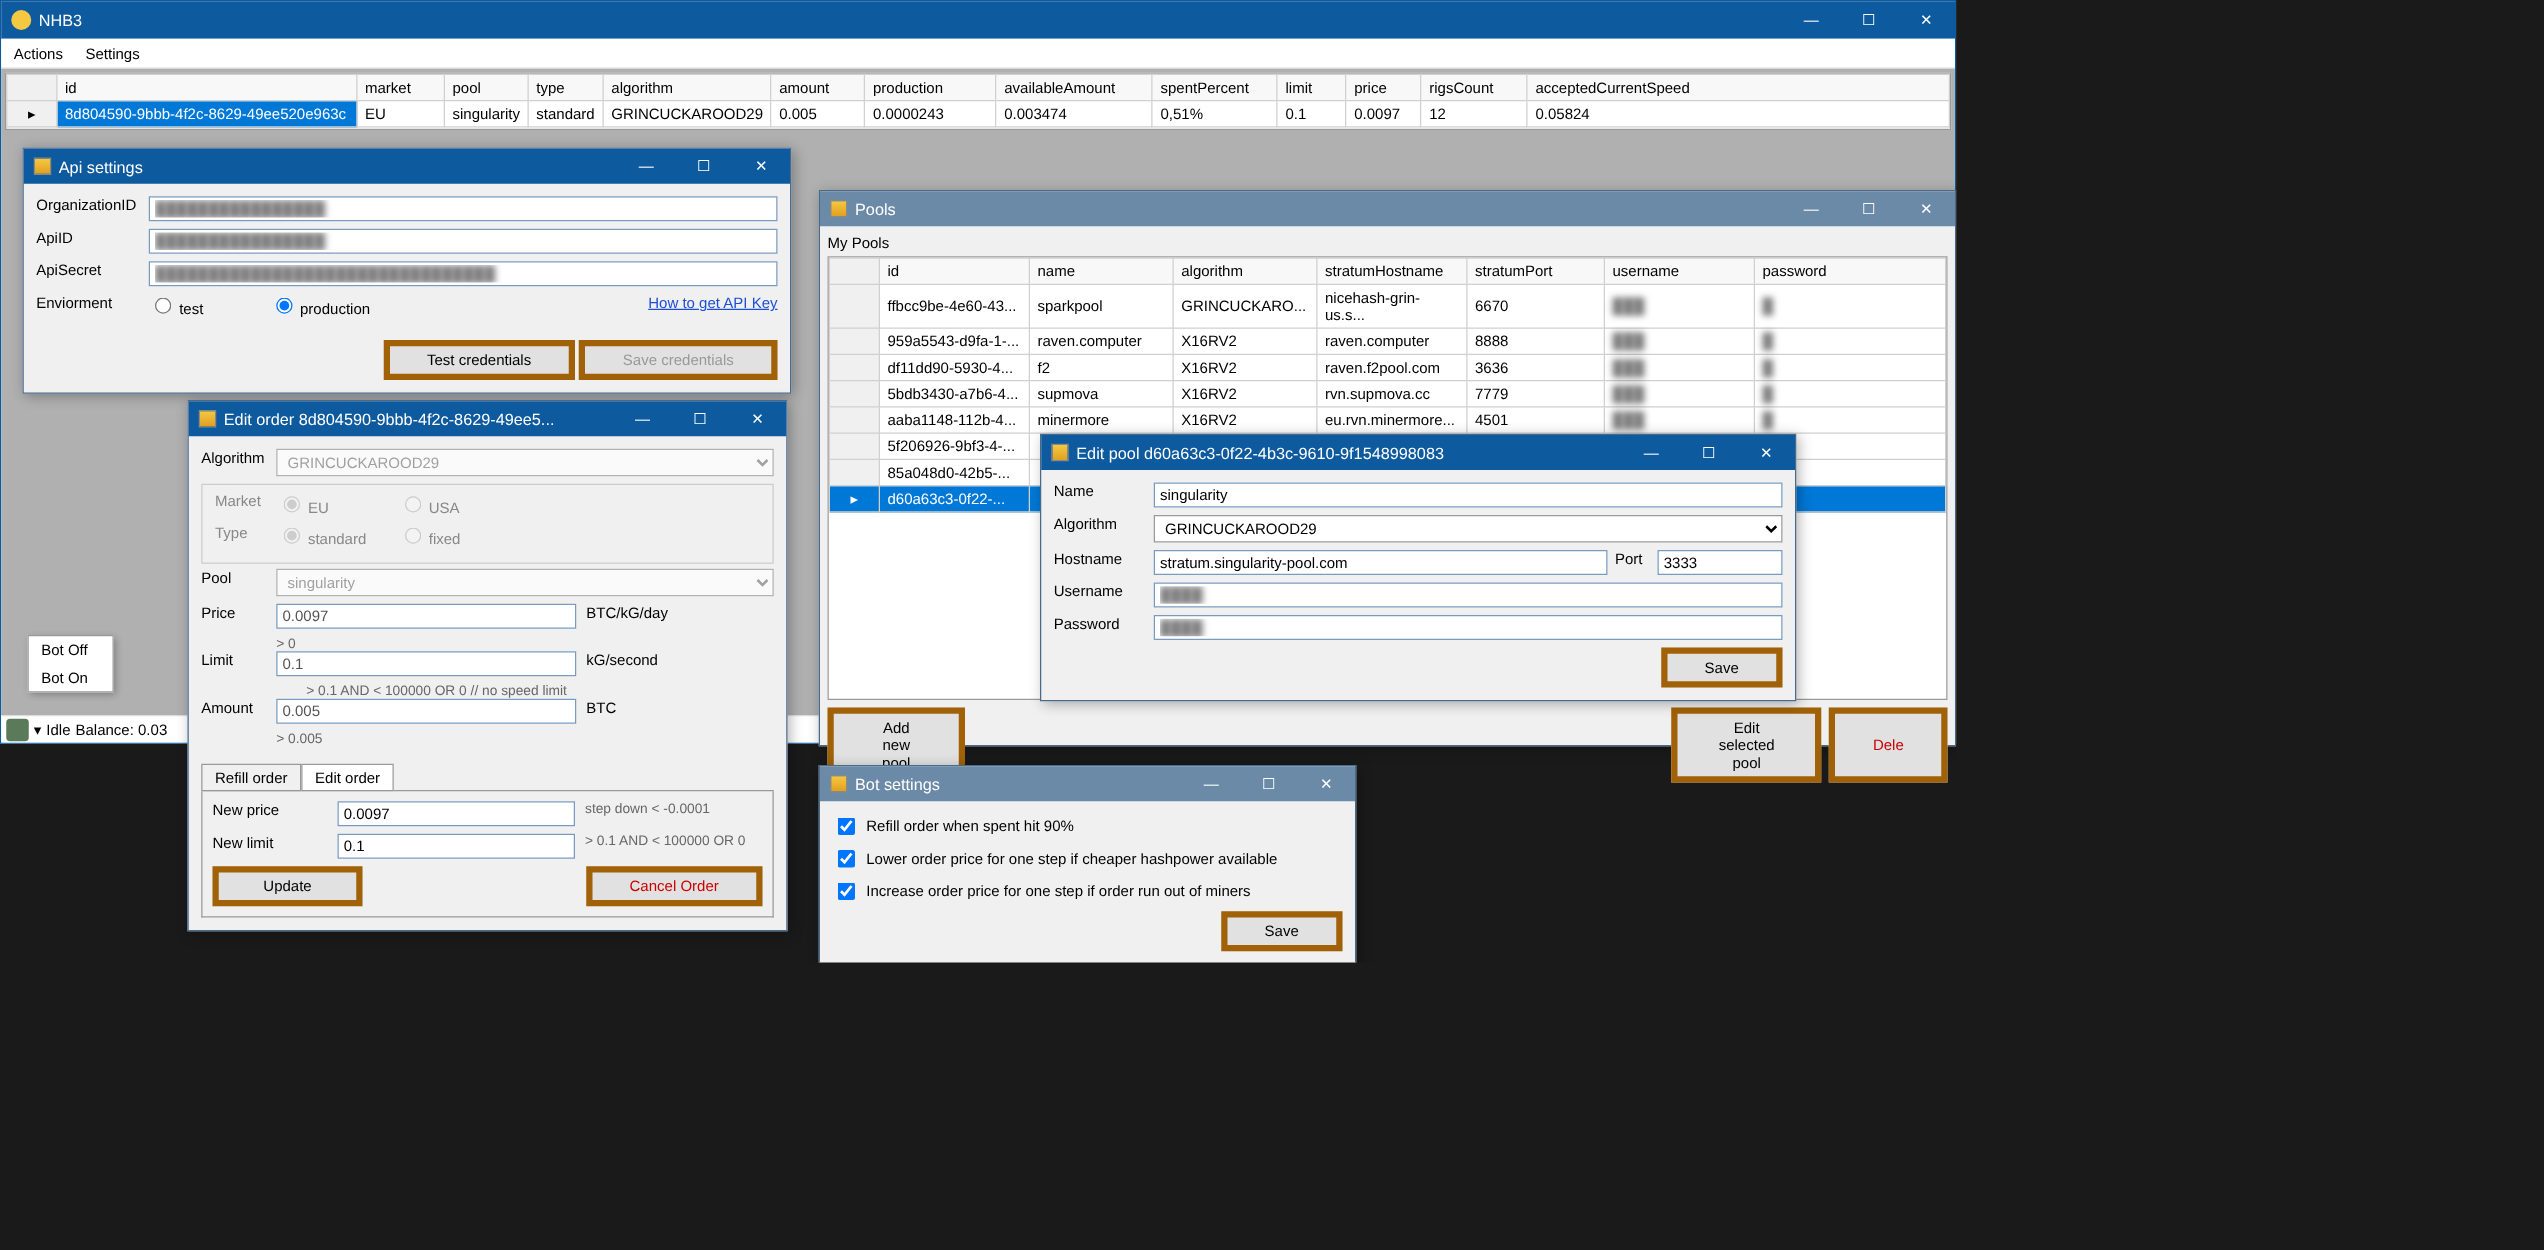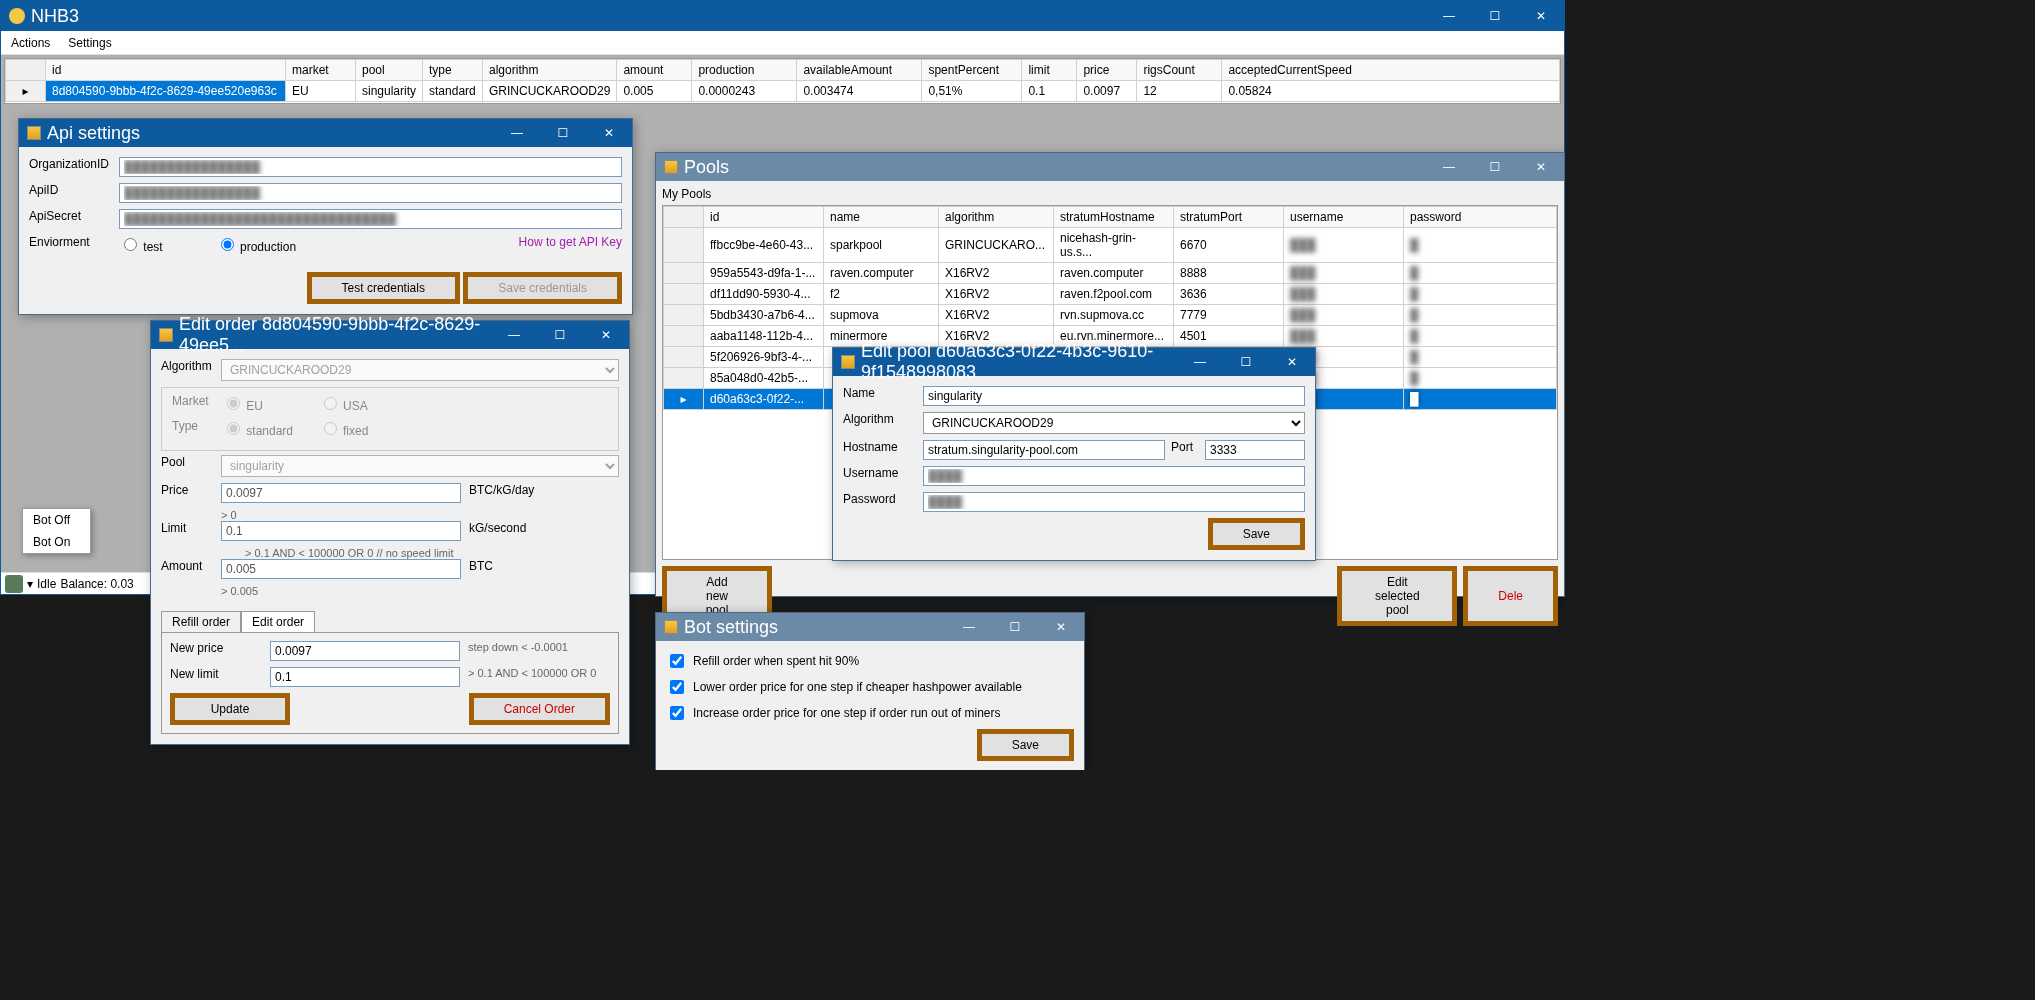--- a/index.html
+++ b/index.html
@@ -1,20 +1,20 @@
 <!DOCTYPE html>
 <html><head>
 <meta charset="utf-8">
 <style>
 * { box-sizing: border-box; font-family: "Segoe UI", Tahoma, sans-serif; font-size: 12px; }
 body { margin: 0; background: #1a1a1a; width: 1565px; height: 770px; position: relative; overflow: hidden; }
 .main-window { position: absolute; top: 0; left: 0; width: 1565px; height: 595px; background: #fff; border: 1px solid #0d5a9e; }
 .titlebar { height: 30px; background: #0d5a9e; color: #fff; display: flex; align-items: center; padding-left: 8px; }
 .titlebar .icon { width: 16px; height: 16px; background: #f5c842; border-radius: 50%; margin-right: 6px; display: inline-block; }
-.titlebar .title { flex: 1; font-size: 18px; }
+.titlebar .title { flex: 1; font-size: 13px; }
 .win-controls { display: flex; }
 .win-btn { width: 46px; height: 30px; display: flex; align-items: center; justify-content: center; color: #fff; cursor: pointer; }
 .menubar { height: 24px; background: #fff; display: flex; align-items: center; padding-left: 10px; gap: 18px; border-bottom: 1px solid #ddd; }
 .menubar span { cursor: pointer; }
 .grid-area { background: #b0b0b0; padding: 3px; height: calc(100% - 54px - 22px); position: relative; overflow: hidden; }
 .datagrid { background: #fff; border: 1px solid #999; }
 .datagrid table { border-collapse: collapse; width: 100%; }
 .datagrid th, .datagrid td { border: 1px solid #d0d0d0; padding: 3px 6px; text-align: left; background: #fff; font-weight: normal; }
 .datagrid th { background: #f8f8f8; }
 .datagrid .rowhead { width: 40px; background: #f0f0f0; text-align: center; }
@@ -27,21 +27,21 @@
 .subwin .titlebar { background: #0d5a9e; height: 28px; }
 .subwin .titlebar.inactive { background: #6b8aa8; }
 .form-icon { width: 14px; height: 14px; background: linear-gradient(#f5c842,#e0a020); margin-right: 6px; display:inline-block; border:1px solid #888; }
 .subbody { padding: 10px; }
 .form-row { display: flex; align-items: flex-start; margin-bottom: 6px; }
 .form-row label { width: 90px; }
 .form-row input[type=text] { flex: 1; border: 1px solid #7a9ac0; padding: 2px 4px; background: #fff; }
 .form-row select { flex: 1; border: 1px solid #999; padding: 2px 4px; background: #fff; }
 .btn { padding: 4px 30px; border: 5px solid #a16207; background: #e1e1e1; cursor: pointer; }
 .btn.disabled { color: #999; }
-.link { color: #a21caf; cursor: pointer; }
+.link { color: #1d4ed8; text-decoration: underline; cursor: pointer; }
 .hint { color: #666; font-size: 11px; margin-left: 90px; }
 fieldset { border: 1px solid #ccc; padding: 6px 10px; margin: 4px 0; }
 fieldset.disabled { color: #888; }
 .tab-row { display: flex; border-bottom: 1px solid #999; }
 .tab { padding: 3px 10px; border: 1px solid #999; background: #fff; margin-bottom: -1px; cursor: pointer; }
 .tab.inactive { background: #f0f0f0; }
 .redtext { color: #c00; }
 .blur { color: transparent; text-shadow: 0 0 5px rgba(0,0,0,0.5); user-select: none; }
 
 
@@ -342,21 +342,21 @@
     </div>
     <div style="display:flex;gap:6px;margin-top:6px">
       <button class="btn" style="width:110px">Add new pool</button>
       <span style="flex:1"></span>
       <button class="btn" style="width:120px">Edit selected pool</button>
       <button class="btn redtext">Dele</button>
     </div>
   </div>
 </div>
 
-<div class="subwin" style="left:832px; top:347px; width:484px;">
+<div class="subwin" style="left:832px; top:347px; width:605px;">
   <div class="titlebar">
     <span class="form-icon"></span>
     <span class="title">Edit pool d60a63c3-0f22-4b3c-9610-9f1548998083</span>
     <div class="win-controls">
       <div class="win-btn">—</div>
       <div class="win-btn">☐</div>
       <div class="win-btn close">✕</div>
     </div>
   </div>
   <div class="subbody">

